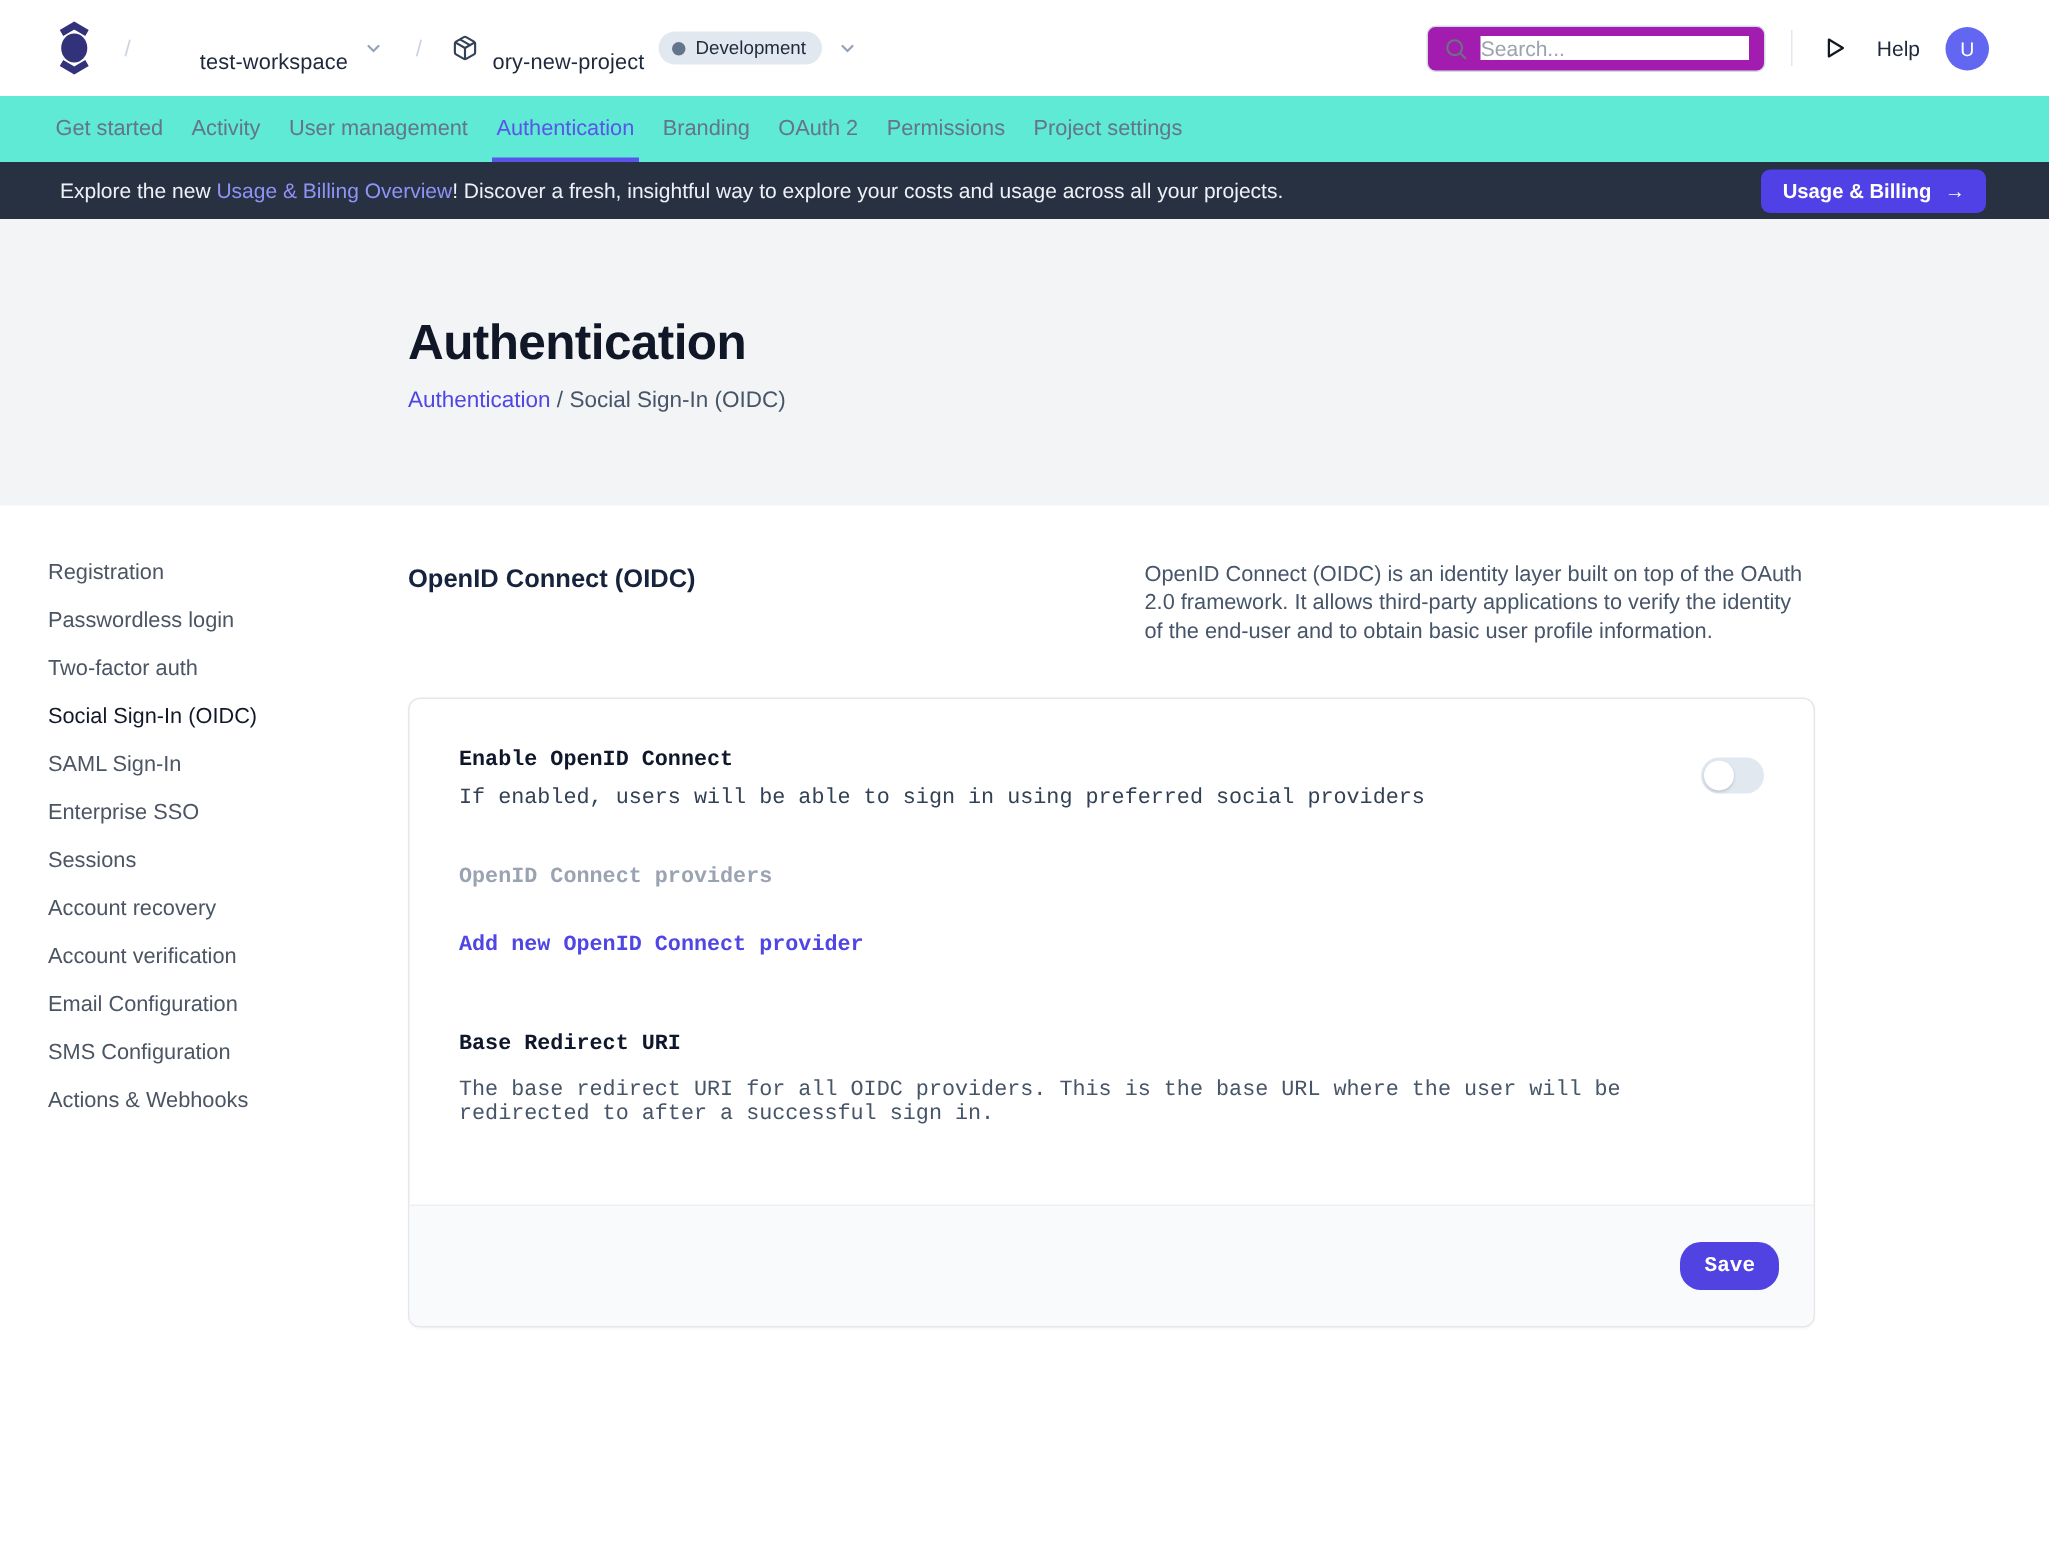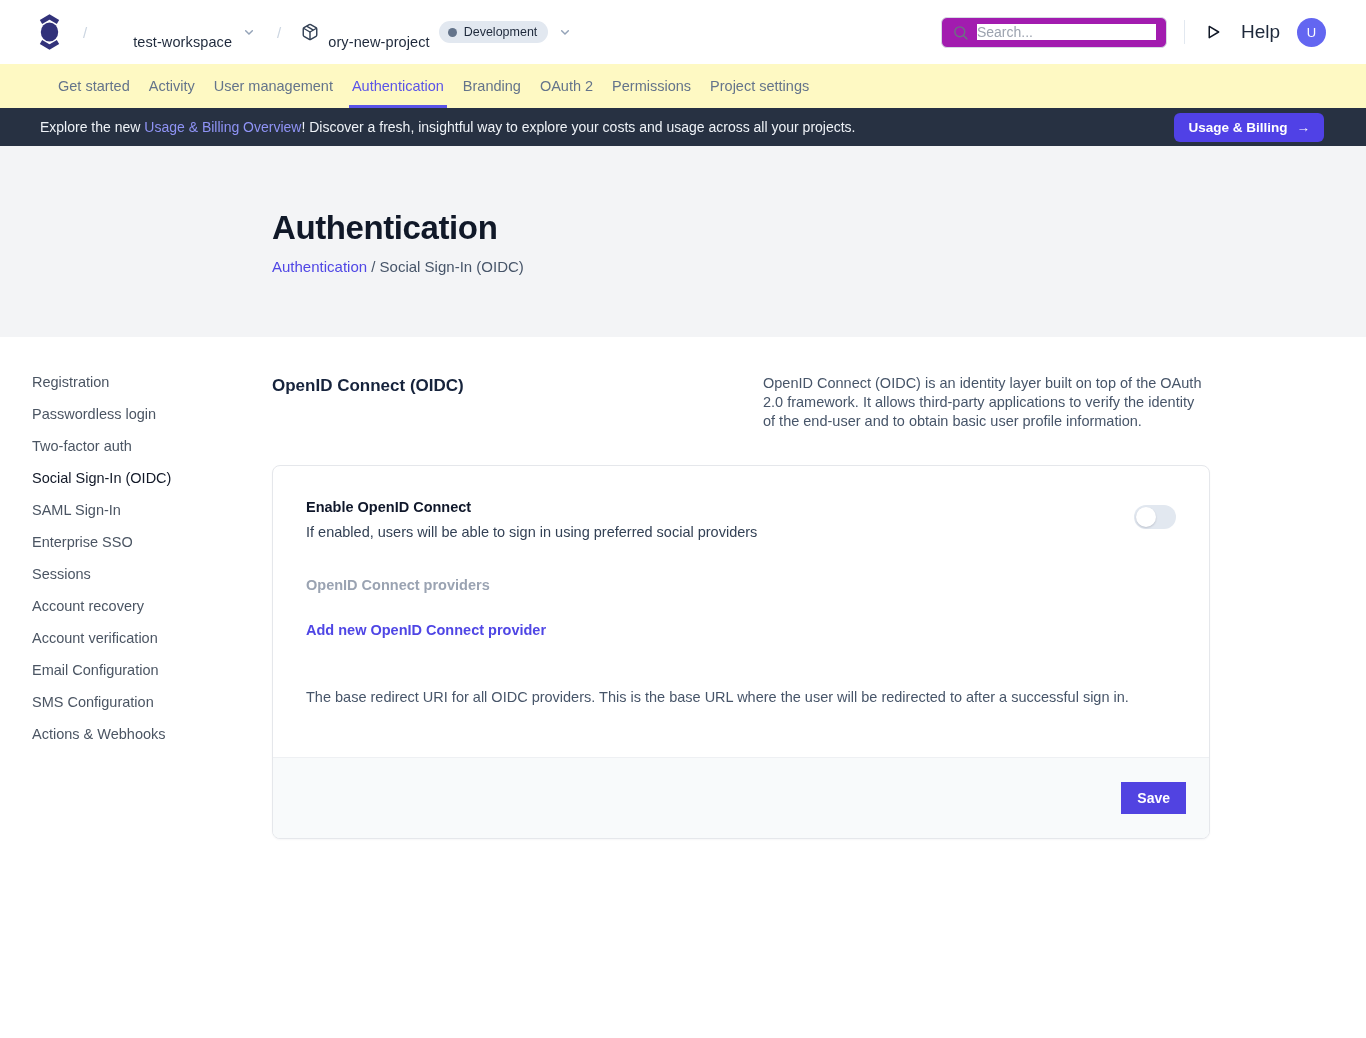--- a/index.html
+++ b/index.html
@@ -47,34 +47,34 @@
     display: flex; align-items: center; gap: 8px;
     padding: 0 10px; background: #a21caf;
   }
   .searchbox input {
     border: none; outline: none; flex: 1; min-width: 0;
     font-family: inherit; font-size: 14px; color: #334155;
   }
   .searchbox input::placeholder { color: #9ca3af; }
   .vdivider { width: 1px; height: 24px; background: #e2e8f0; }
   .play-btn { background: none; border: none; cursor: pointer; display: flex; padding: 2px; }
-  .help-link { font-size: 19px; color: #1e293b; text-decoration: none; }
+  .help-link { font-size: 14px; color: #1e293b; text-decoration: none; }
   .avatar {
     width: 29px; height: 29px; border-radius: 50%;
     background: #6366f1; color: #fff;
     display: flex; align-items: center; justify-content: center;
     font-size: 13px; font-weight: 400; cursor: pointer; border: none; font-family: inherit;
   }
 
   
   .tabs {
     height: 44px;
     display: flex; align-items: stretch; gap: 19px;
-    padding: 0 58px;
-    background: #fef9c3;
+    padding: 0 37px;
+    background: #5eead4;
   }
   .tab {
     display: flex; align-items: center;
     font-size: 14.5px; color: #64748b;
     text-decoration: none; position: relative;
     white-space: nowrap;
   }
   .tab.active { color: #5b54e8; }
   .tab.active::after {
     content: ""; position: absolute; left: -3px; right: -3px; bottom: 0;
@@ -123,20 +123,21 @@
   .main { flex: 1; min-width: 0; }
   .main-head { display: flex; justify-content: space-between; align-items: flex-start; }
   .main-head h2 { font-size: 17px; font-weight: 700; color: #16233c; padding-top: 2px; }
   .main-desc { width: 447px; font-size: 14.5px; line-height: 19px; color: #475569; }
 
   .card {
     margin-top: 34px;
     border: 1px solid #e5e7eb; border-radius: 8px;
     background: #fff; overflow: hidden;
     box-shadow: 0 1px 2px rgba(16,24,40,0.04);
+    font-family: Liberation Mono, monospace;
   }
   .card-body { padding: 33px 33px 52px; }
 
   .toggle-row { display: flex; justify-content: space-between; align-items: flex-start; }
   .toggle-title { font-size: 14.5px; font-weight: 700; color: #0f172a; }
   .toggle-sub { margin-top: 9px; font-size: 14.5px; color: #334155; }
   .switch {
     width: 42px; height: 24px; border-radius: 999px;
     background: #e2e8f0; border: none; cursor: pointer;
     position: relative; flex-shrink: 0; margin-top: 6px;
@@ -165,21 +166,21 @@
   }
   .uri-input::placeholder { color: #9ca3af; }
   .uri-helper { margin-top: 15px; font-size: 14.5px; color: #475569; }
 
   .card-footer {
     background: #f8fafb; border-top: 1px solid #eef0f3;
     padding: 24px 23px; display: flex; justify-content: flex-end;
   }
   .save-btn {
     background: #5143e1; color: #fff;
-    border: none; border-radius: 0; cursor: pointer;
+    border: none; border-radius: 14px; cursor: pointer;
     font-family: inherit; font-size: 14px; font-weight: 700;
     padding: 8px 16px;
   }
 </style>
 </head>
 <body>
 
 <div class="page">
 
   <header class="topbar">
@@ -303,20 +304,21 @@
               <span class="knob"></span>
             </button>
           </div>
 
           <div class="providers-block">
             <div class="providers-label">OpenID Connect providers</div>
             <a href="#" class="add-link">Add new OpenID Connect provider</a>
           </div>
 
           <div class="uri-block">
+            <div class="uri-label">Base Redirect URI</div>
             <div class="uri-helper">The base redirect URI for all OIDC providers. This is the base URL where the user will be redirected to after a successful sign in.</div>
           </div>
 
         </div>
         <div class="card-footer">
           <button class="save-btn">Save</button>
         </div>
       </div>
     </main>
   </div>

